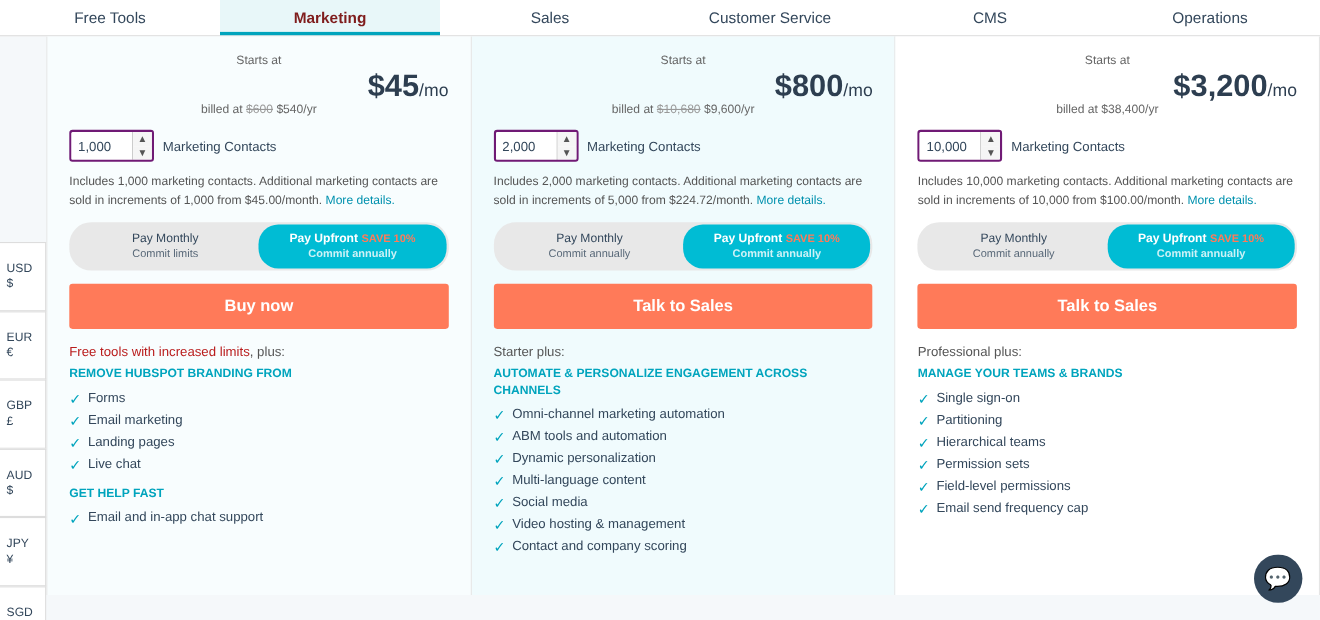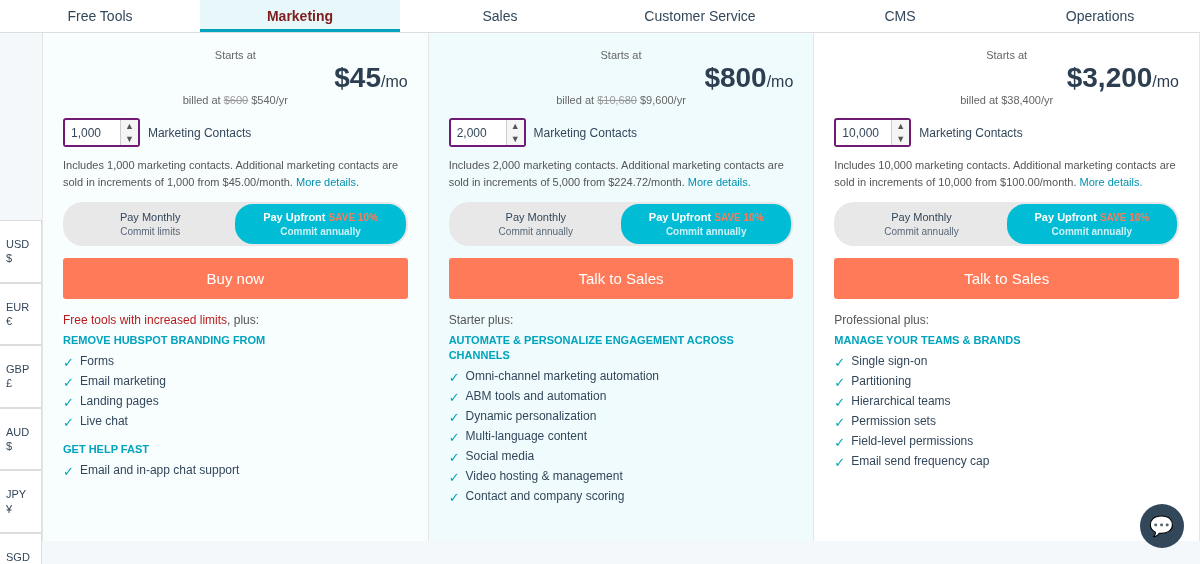--- a/index.html
+++ b/index.html
@@ -202,21 +202,21 @@
 
     
     .cta-btn {
       width: 100%;
       padding: 12px;
       border: none;
       border-radius: 3px;
       background: #ff7a59;
       color: #fff;
       font-size: 15px;
-      font-weight: 400;
+      font-weight: 700;
       cursor: pointer;
       margin-bottom: 14px;
     }
 
     
     .features-section { }
     .feature-lead {
       font-size: 12px;
       color: #555;
       margin-bottom: 6px;

